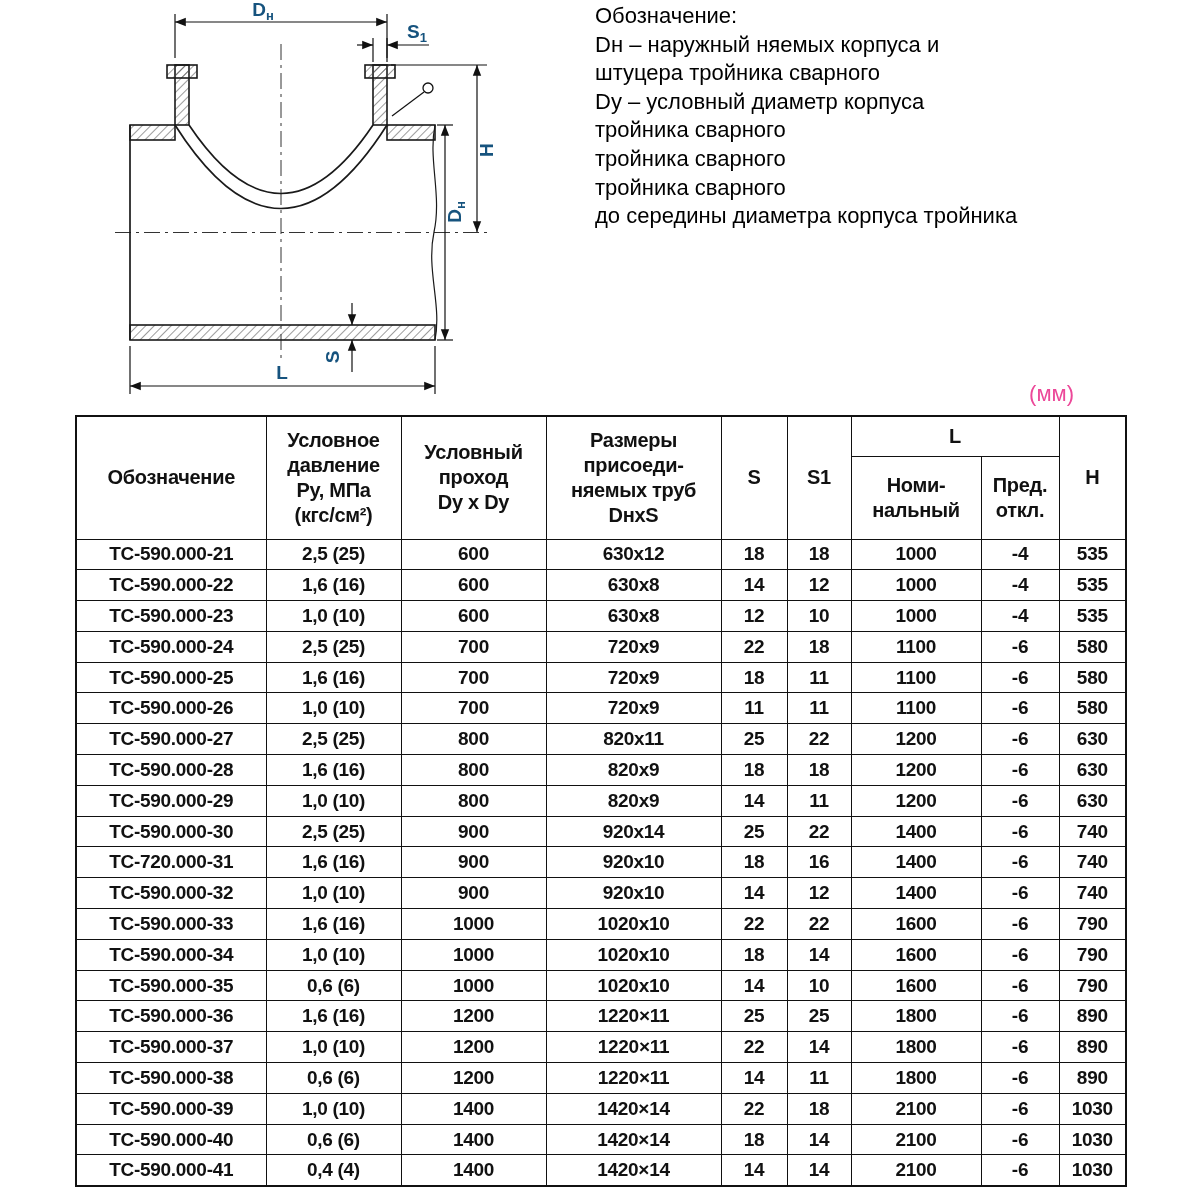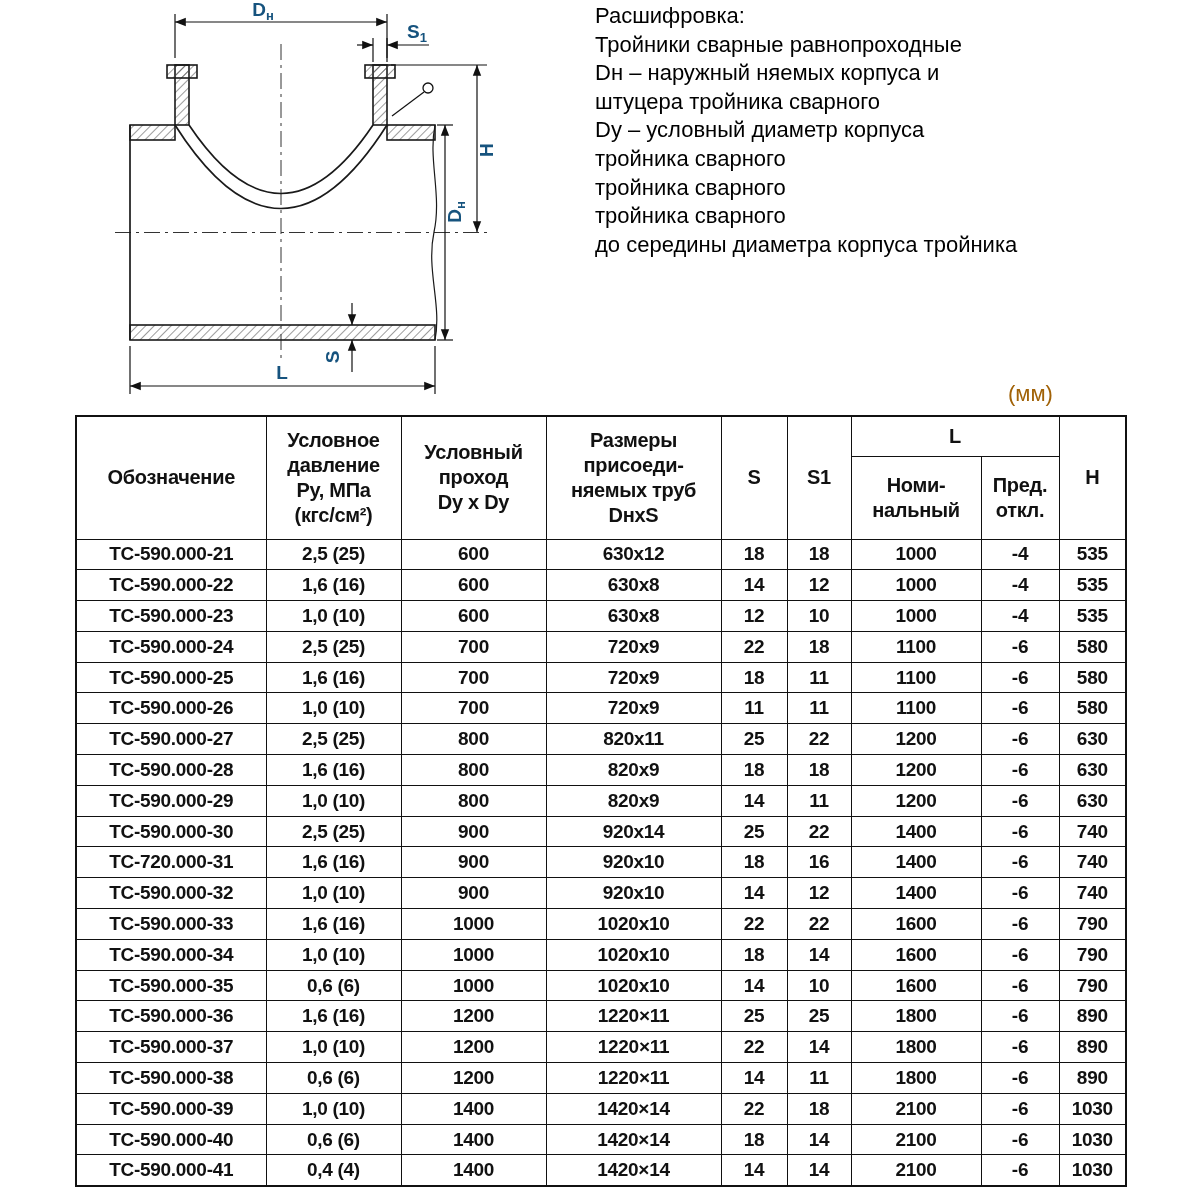--- a/index.html
+++ b/index.html
@@ -6,21 +6,21 @@
   html,body { margin:0; padding:0; }
   body {
     width:1200px; height:1195px; background:#ffffff;
     font-family:"Liberation Sans", sans-serif; color:#111;
   }
   .page { position:relative; width:1200px; height:1195px; overflow:hidden; }
 
   
   .legend { position:absolute; left:595px; top:2px; font-size:22px; line-height:28.6px; color:#000; }
   .legend-title { }
-  .units-note { position:absolute; left:1008px; top:381px; width:66px; font-size:22px; color:#a16207; }
+  .units-note { position:absolute; left:1008px; top:381px; width:66px; text-align:right; font-size:22px; color:#ec4899; }
 
   
   .drawing-wrap { position:absolute; left:55px; top:0; }
   .drawing-wrap svg { display:block; }
   .ln  { stroke:#1a1a1a; stroke-width:1.7; fill:none; }
   .thin{ stroke-width:1.2; }
   .wall{ stroke:#1a1a1a; stroke-width:1.6; }
   .ext, .dim { stroke:#111; stroke-width:1.2; fill:none; }
   .cl  { stroke:#333; stroke-width:1; stroke-dasharray:16 5 3 5; fill:none; }
   .lbl { fill:#16537e; font-size:19px; font-weight:bold; }
@@ -120,23 +120,22 @@
       <g>
         <line class="ext" x1="75" y1="346" x2="75" y2="394"></line>
         <line class="ext" x1="380" y1="346" x2="380" y2="394"></line>
         <line class="dim" x1="75" y1="386" x2="380" y2="386" marker-start="url(#arr)" marker-end="url(#arr)"></line>
         <text class="lbl" x="227" y="379" text-anchor="middle">L</text>
       </g>
     </svg>
   </div>
 
   <div class="legend">
-    <div class="legend-title">Расшифровка:</div>
+    <div class="legend-title">Обозначение:</div>
     <div>
-        <div class="legend-line">Тройники сварные равнопроходные</div>
         <div class="legend-line">Dн – наружный няемых корпуса и</div>
         <div class="legend-line">штуцера тройника сварного</div>
         <div class="legend-line">Dу – условный диаметр корпуса</div>
         <div class="legend-line">тройника сварного</div>
         <div class="legend-line">тройника сварного</div>
         <div class="legend-line">тройника сварного</div>
         <div class="legend-line">до середины диаметра корпуса тройника</div>
       </div>
   </div>
 

